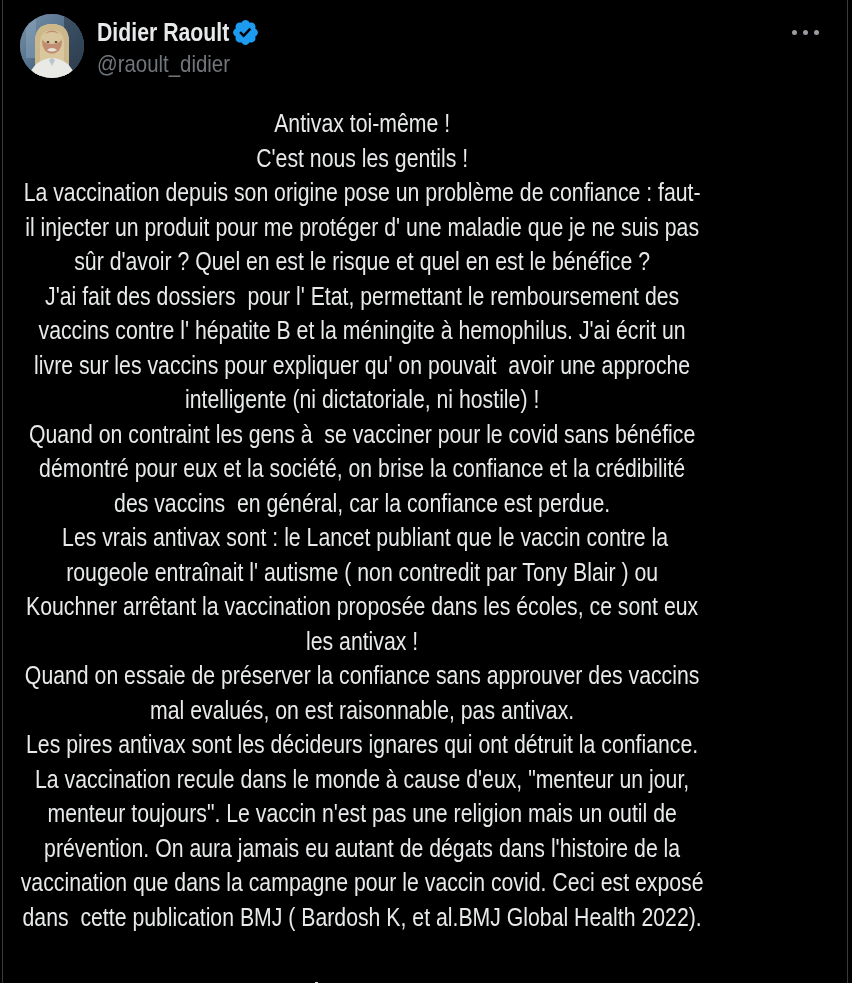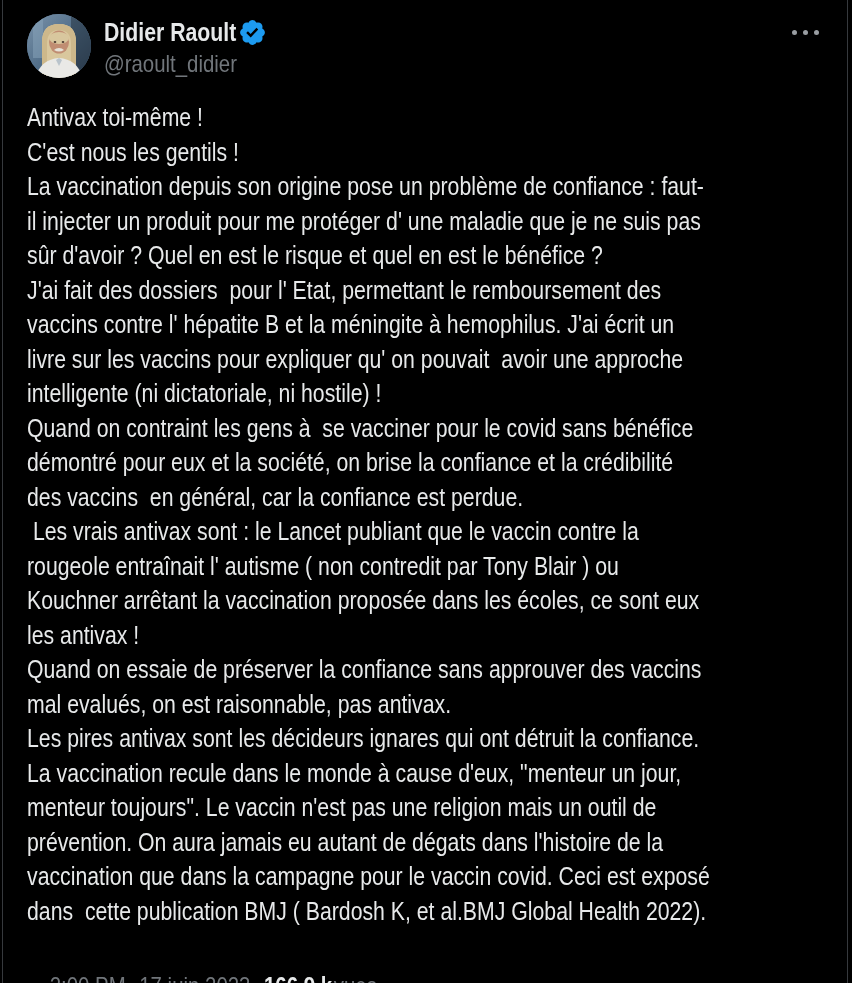--- a/index.html
+++ b/index.html
@@ -9,21 +9,21 @@
     font-family: "Liberation Sans", sans-serif;
   }
   .card {
     position: relative;
     width: 846px;
     height: 983px;
     margin: 0 2px;
     background: #000000;
     border-left: 1px solid #36393d;
     border-right: 1px solid #36393d;
-    padding: 14px 22px 0 24px;
+    padding: 14px 22px 0 17px;
     overflow: hidden;
   }
   
   .header { display: flex; align-items: flex-start; }
   .avatar {
     width: 64px; height: 64px;
     border-radius: 50%;
     overflow: hidden;
     flex: 0 0 64px;
     cursor: pointer;
@@ -62,21 +62,21 @@
     gap: 6px;
     padding: 4px;
     cursor: pointer;
   }
   .more-btn i {
     width: 5px; height: 5px;
     border-radius: 50%;
     background: #999da2;
   }
   
-  .tweet-text { margin-top: 22px; }
+  .tweet-text { margin-top: 28px; text-align: center; }
   .tweet-line {
     color: #e7e9ea;
     font-size: 25px;
     line-height: 34.5px;
     white-space: pre;
     transform: scaleX(0.85);
     transform-origin: 0 50%;
   }
   
   .footer-line {

